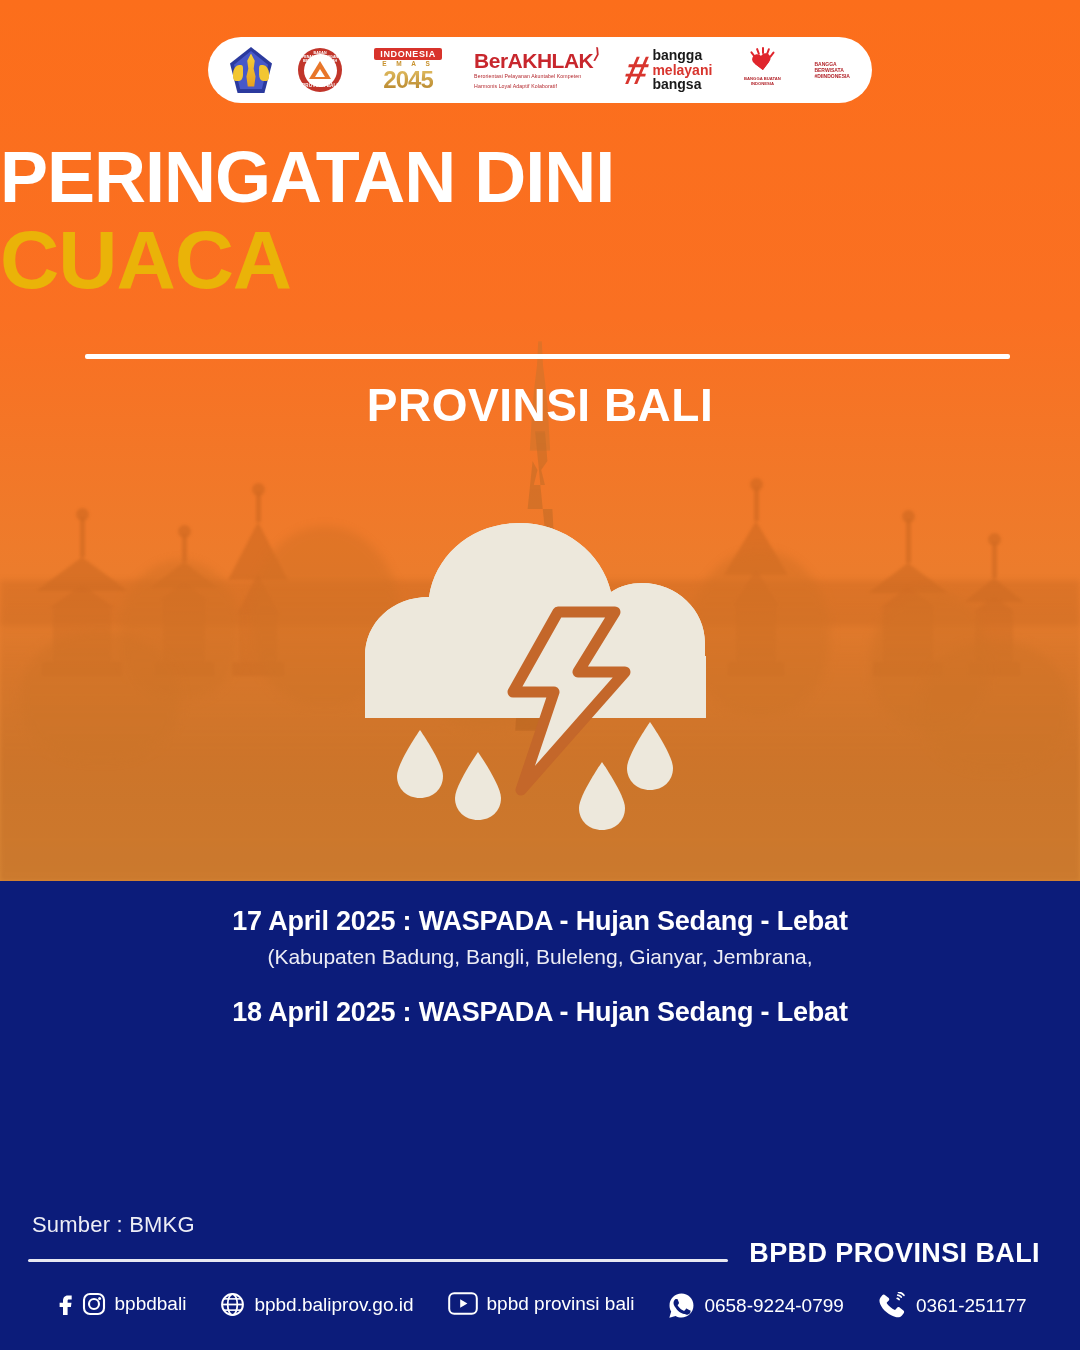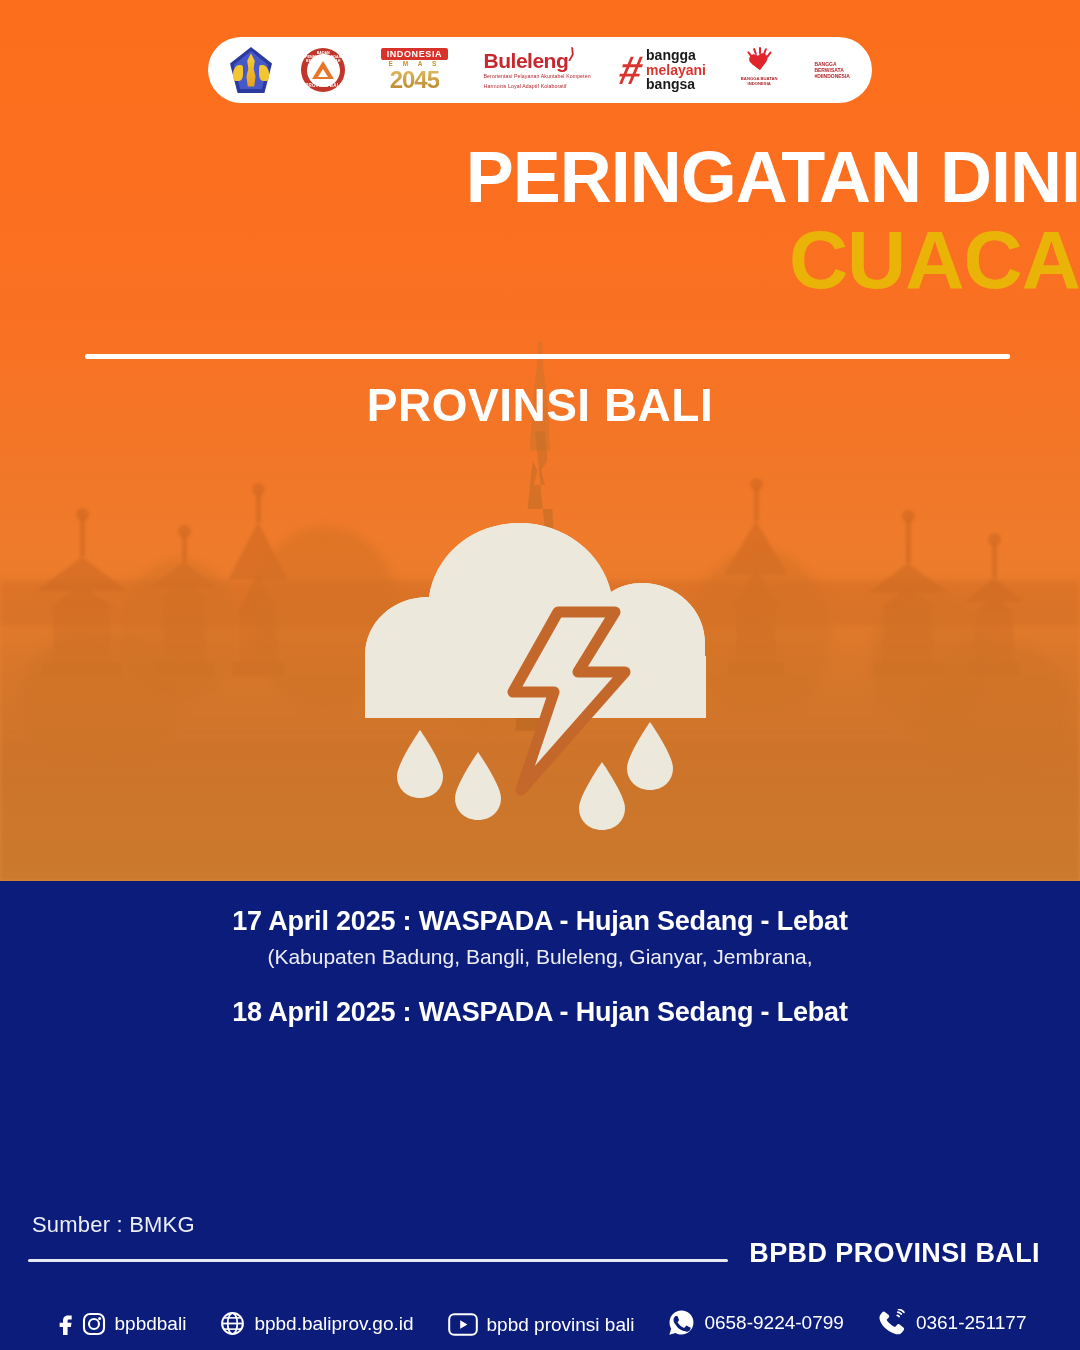--- a/index.html
+++ b/index.html
@@ -139,21 +139,21 @@
   }
   .bbi .heart::before{ left:10px;transform:rotate(-45deg);transform-origin:0 100%; }
   .bbi .heart::after{ left:0;transform:rotate(45deg);transform-origin:100% 100%; }
   .bbi .rays{ position:absolute;top:-7px;left:0;width:20px;height:9px; }
   .bbi .rays i{ position:absolute;width:1.6px;height:7px;background:#E0252C;border-radius:1px; }
   .bbi .cap{ font-size:4.2px;color:#B3262C;font-weight:bold;text-align:center;line-height:1.25;margin-top:3px; }
   .bbw{ display:flex;align-items:center;justify-content:center;height:50px;gap:2px; }
   .bbw .cap2{ font-size:5px;color:#B3262C;font-weight:bold;line-height:1.25;text-align:left;white-space:nowrap; }
 
   
-  .title-wrap{ position:absolute;left:0;top:140px;width:1080px;text-align:right;z-index:5; }
+  .title-wrap{ position:absolute;left:0;top:140px;width:1080px;text-align:left;z-index:5; }
   .t-line1{
     font-size:72px;font-weight:bold;color:#fff;letter-spacing:-1px;line-height:1.04;
     font-family:"Liberation Sans", sans-serif;
   }
   .t-line2{ font-size:82px;font-weight:bold;color:#eab308;letter-spacing:-1px;line-height:1.04;margin-top:2px; }
   .title-rule{ position:absolute;left:85px;top:354px;width:925px;height:5px;background:#fff;z-index:5;border-radius:2px; }
   .t-sub{ position:absolute;left:0;top:378px;width:1080px;text-align:center;
           font-size:46px;font-weight:bold;color:#fff;letter-spacing:.5px;z-index:5; }
 
   
@@ -179,21 +179,21 @@
   .foot-rule{
     position:absolute;left:28px;top:378px;width:700px;height:3px;background:#E8E8F2;border-radius:2px;
   }
   .org{
     position:absolute;right:40px;top:357px;font-size:27px;font-weight:bold;color:#fff;letter-spacing:.4px;
   }
 
   
   .contacts{
     position:absolute;left:0;top:1292px;width:1080px;height:44px;
-    display:flex;align-items:flex-end;justify-content:center;gap:0;z-index:5;
+    display:flex;align-items:flex-start;justify-content:center;gap:0;z-index:5;
   }
   .c-item{ display:flex;align-items:center;gap:9px;color:#fff;font-size:19px;white-space:nowrap; }
   .c-gap{ width:34px;flex:0 0 auto; }
   .c-icons{ display:flex;align-items:center;gap:6px; }
 
   svg{ display:block; }
 </style>
 </head>
 <body>
 
@@ -293,21 +293,21 @@
         <div class="emas">
           <div class="band">INDONESIA</div>
           <div class="emas-w">E M A S</div>
           <div class="yr">2045</div>
         </div>
       </div>
 
       <div class="logo-slot">
         <div class="berakhlak">
           <div class="bk-row">
-            <span class="bk-main">Buleleng</span>
+            <span class="bk-main">BerAKHLAK</span>
             <span class="bk-tick">⟩</span>
           </div>
           <div class="bk-sub">Berorientasi Pelayanan Akuntabel Kompeten</div>
           <div class="bk-sub">Harmonis Loyal Adaptif Kolaboratif</div>
         </div>
       </div>
 
       <div class="logo-slot">
         <div class="bmb">
           <span class="hash">#</span>

